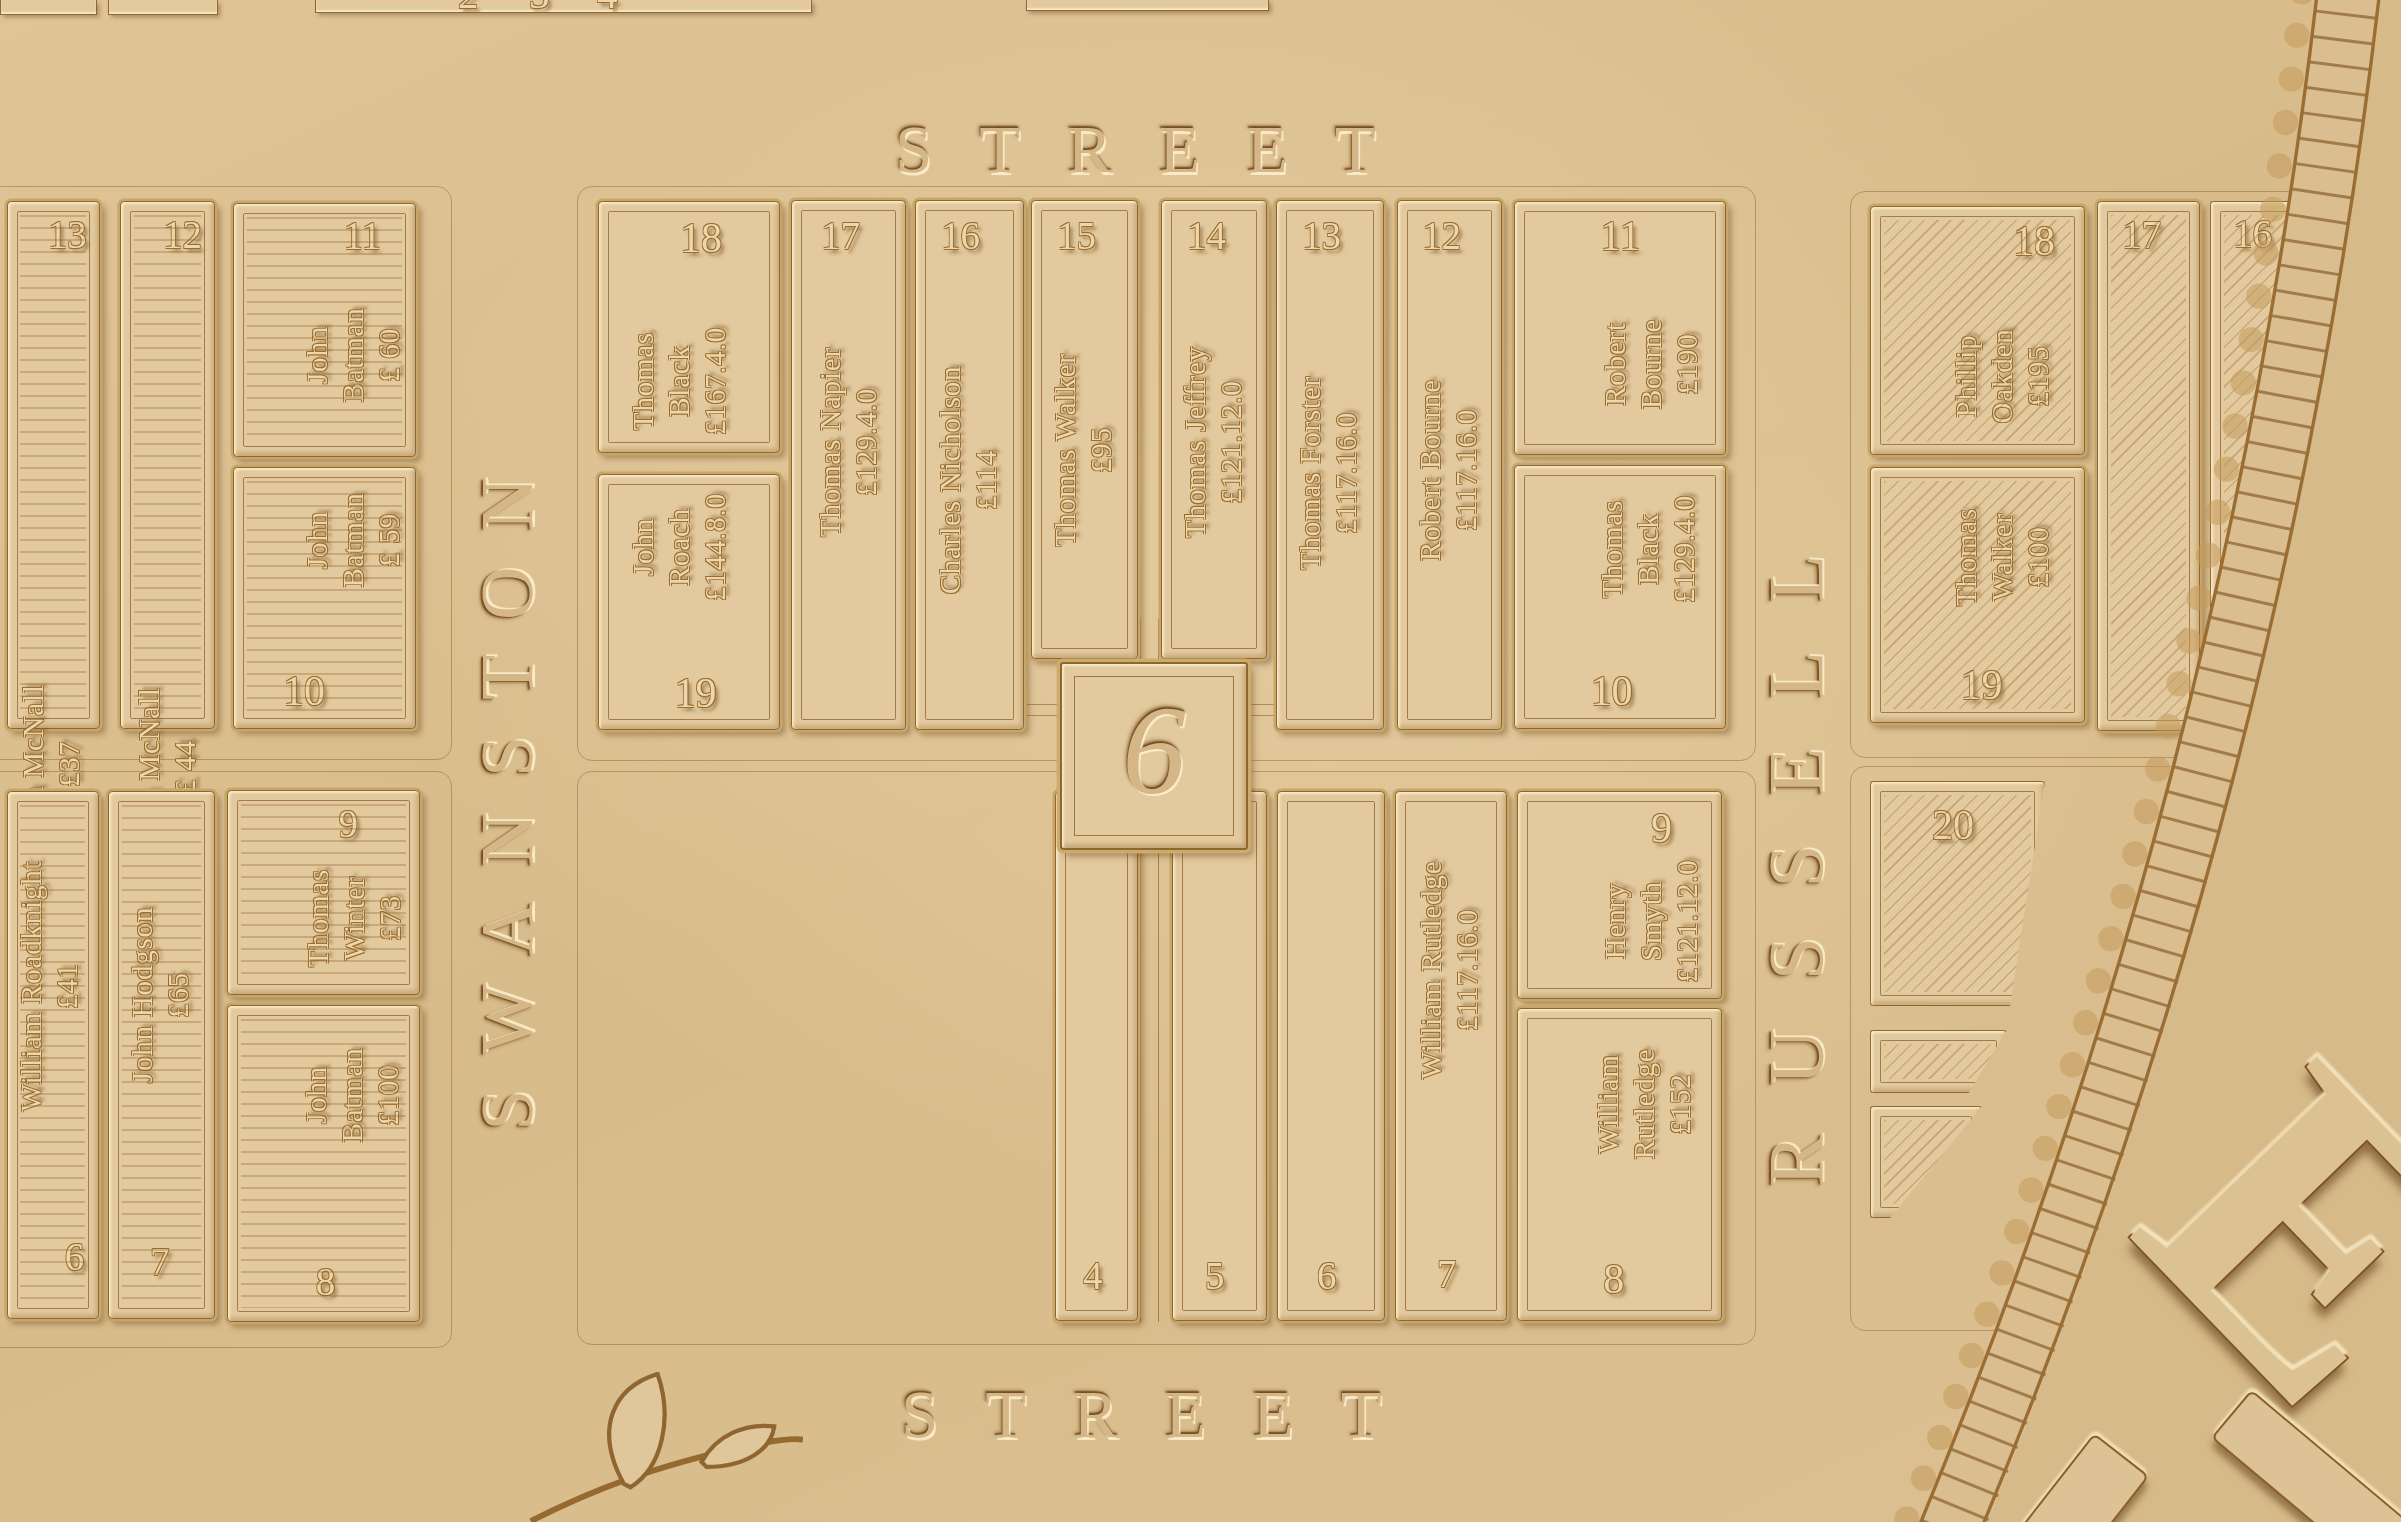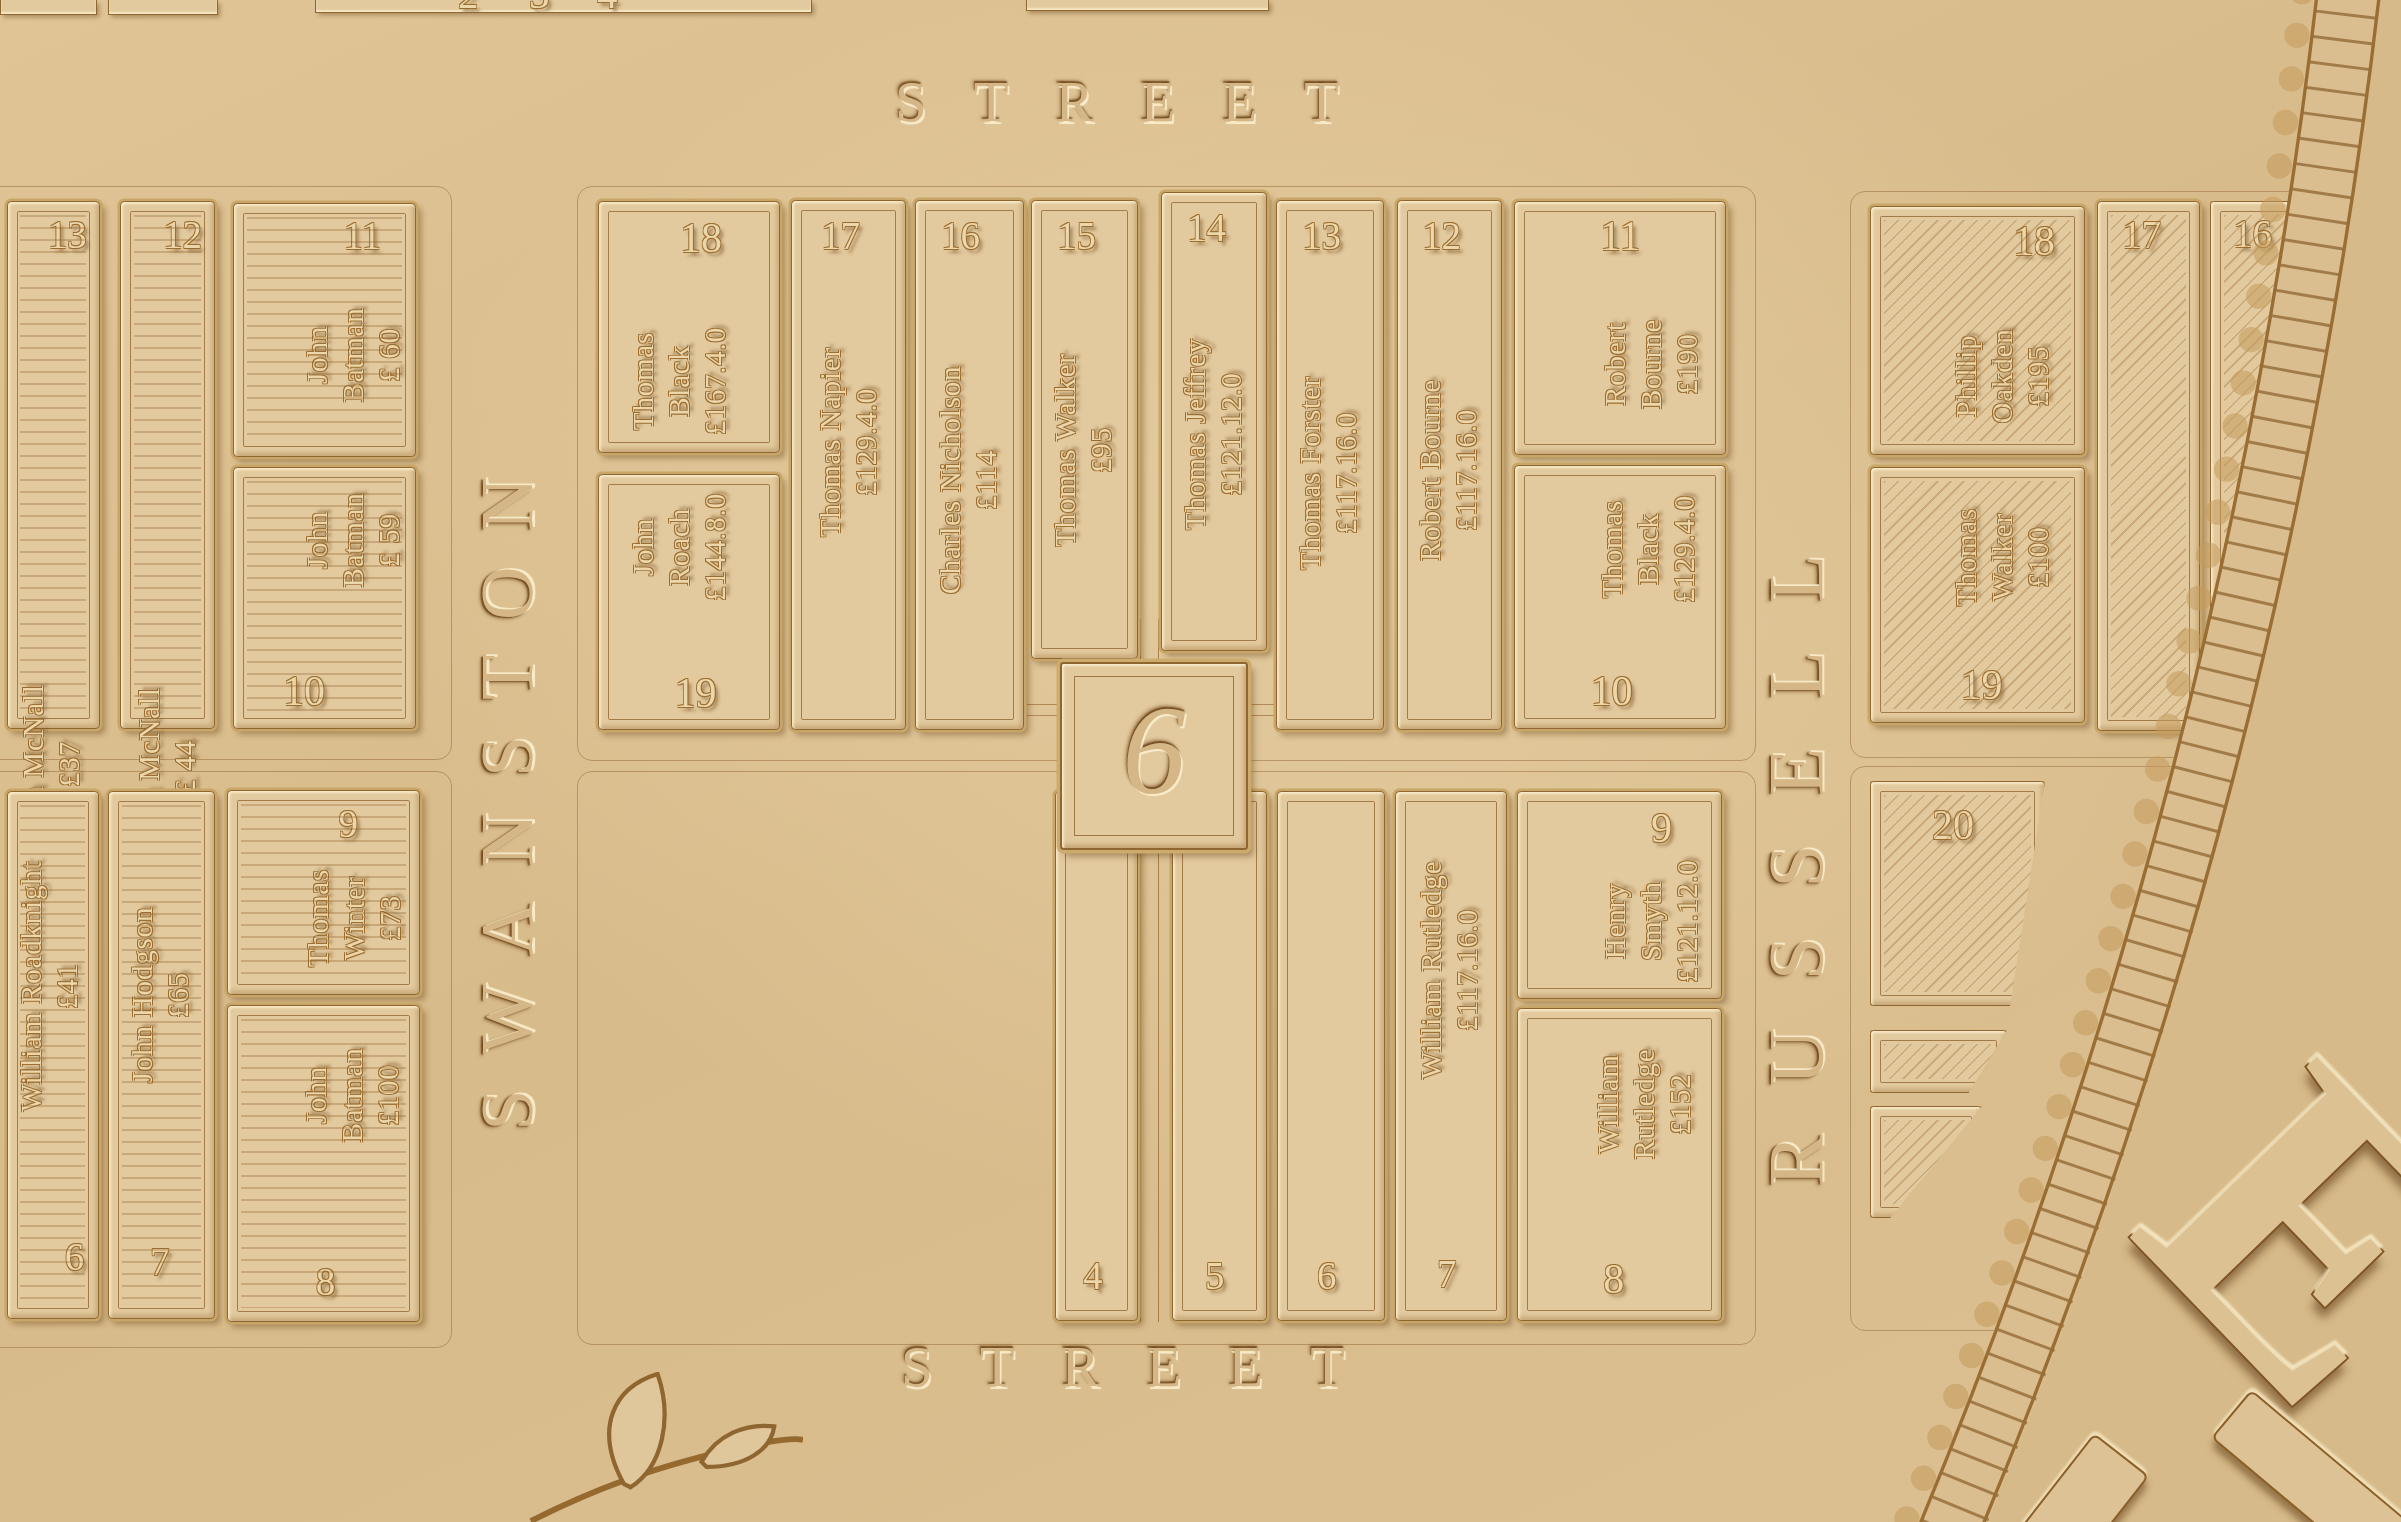--- a/index.html
+++ b/index.html
@@ -23,21 +23,21 @@
   .raised{color:#ecd6ab;
     text-shadow:-0.8px -0.8px 0 #9a6d2f,0.8px -0.8px 0 #9a6d2f,-0.8px 0.8px 0 #9a6d2f,0.8px 0.8px 0 #9a6d2f,
       3.4px 4.2px 3.4px rgba(100,62,18,.5);}
   .eng{color:#d4b687;
     text-shadow:1.7px 2.5px 0.8px rgba(252,240,206,.9), -0.8px -1.7px 1.7px rgba(110,70,24,.95), -2.5px -3.4px 3.4px rgba(110,70,24,.35);}
   .num{position:absolute;font-size:39px;}
   .vtext{position:absolute;width:0;height:0;}
   .vrot{position:absolute;transform:translate(-50%,-50%) rotate(-90deg);text-align:center;}
   .vrot .ln{font-size:29px;line-height:1.24;white-space:nowrap;letter-spacing:0.8px;}
   
-  .street-h{position:absolute;font-size:57px;letter-spacing:47px;white-space:nowrap;}
+  .street-h{position:absolute;font-size:67px;letter-spacing:47px;white-space:nowrap;margin-top:42px;}
   .vstreet .ln{font-size:78px;letter-spacing:49px;white-space:nowrap;}
   
   .outline{position:absolute;border:1.7px solid rgba(148,103,52,.5);border-radius:15px;}
   .lane-v{position:absolute;width:17px;
     border-left:1.7px solid rgba(150,104,50,.75);border-right:1.7px solid rgba(150,104,50,.75);}
   .lane-h{position:absolute;height:10px;
     border-top:1.7px solid rgba(150,104,50,.65);border-bottom:1.7px solid rgba(150,104,50,.65);}
   .sixsq{position:absolute;left:1060px;top:662px;width:184px;height:184px;background:#e3ca9e;
     border:2.5px solid #8f6530;border-radius:3.4px;
     box-shadow:0 0 0 3.4px #cdab6c, 5px 6px 7.6px rgba(96,60,18,.5),
@@ -193,21 +193,21 @@
   </div>
   <div class="lot" style="left:1031px;top:200px;width:105px;height:457px">
     <div class="num raised" style="left:25px;top:12px">15</div>
     <div class="vtext" style="left:52px;top:249px">
         <div class="vrot">
       <div class="ln raised">Thomas Walker</div>
       <div class="ln raised">£95</div>
     </div>
       </div>
   </div>
-  <div class="lot" style="left:1161px;top:192px;width:104px;height:457px">
+  <div class="lot" style="left:1161px;top:200px;width:104px;height:457px">
     <div class="num raised" style="left:25px;top:12px">14</div>
     <div class="vtext" style="left:52px;top:241px">
         <div class="vrot">
       <div class="ln raised">Thomas Jeffrey</div>
       <div class="ln raised">£121.12.0</div>
     </div>
       </div>
   </div>
   <div class="lot" style="left:1276px;top:200px;width:106px;height:528px">
     <div class="num raised" style="left:25px;top:12px">13</div>

